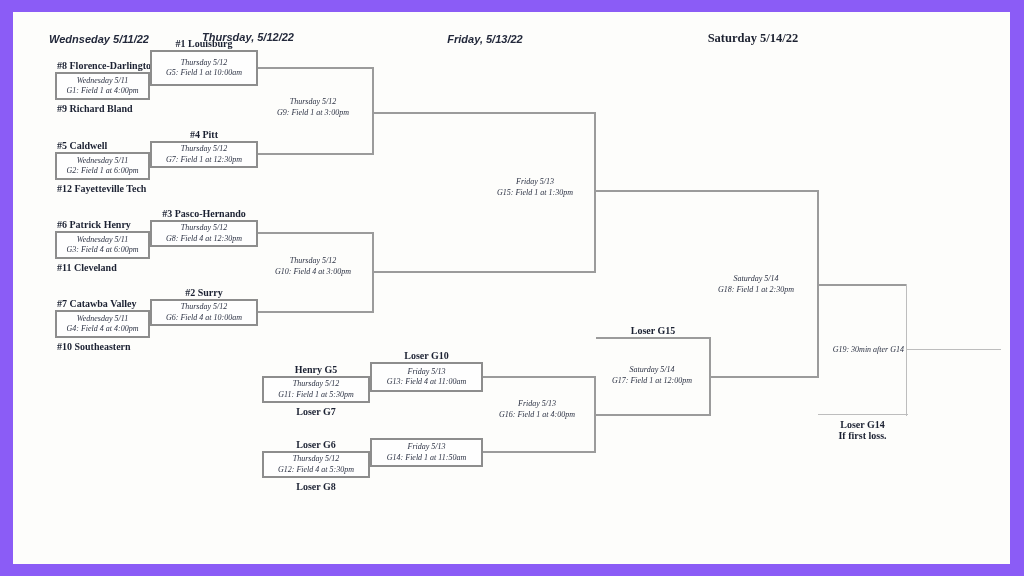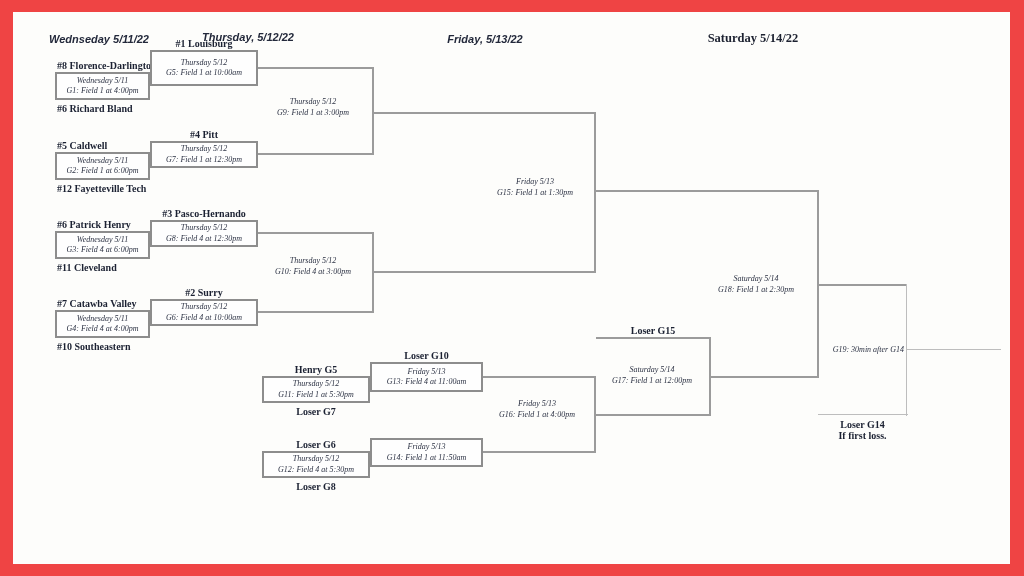--- a/index.html
+++ b/index.html
@@ -1,16 +1,16 @@
 <!DOCTYPE html>
 <html><head>
 <meta charset="utf-8">
 <style>
   html,body{margin:0;padding:0;}
-  .page{position:relative;width:1024px;height:576px;background:#ef4444;overflow:hidden;
+  .page{position:relative;width:1024px;height:576px;background:#8b5cf6;overflow:hidden;
         font-family:"Liberation Serif",serif;}
   .canvas{position:absolute;left:13px;top:12px;width:997px;height:552px;background:#fdfdfb;}
   .hdr{position:absolute;font-family:"Liberation Sans",sans-serif;font-weight:bold;font-style:italic;
        font-size:11px;color:#23293b;text-align:center;white-space:nowrap;}
   .hdr-serif{position:absolute;font-family:"Liberation Serif",serif;font-weight:bold;font-style:normal;
        font-size:12.5px;color:#1c2130;text-align:center;white-space:nowrap;}
   .gbox{position:absolute;box-sizing:border-box;border:2px solid #8d8d8d;background:#fefefe;
         display:flex;flex-direction:column;align-items:center;justify-content:center;
         font-style:italic;font-size:8px;line-height:10.5px;color:#2a3042;text-align:center;}
   .ftext{position:absolute;font-style:italic;font-size:8px;line-height:10.5px;color:#2a3042;
@@ -31,21 +31,21 @@
   <div class="hdr" style="left:29px;top:33px;width:140px;">Wednseday 5/11/22</div>
   <div class="hdr" style="left:178px;top:31px;width:140px;">Thursday, 5/12/22</div>
   <div class="hdr" style="left:415px;top:33px;width:140px;">Friday, 5/13/22</div>
   <div class="hdr-serif" style="left:683px;top:31px;width:140px;">Saturday 5/14/22</div>
 
   <div class="team" style="left:57px;top:60px;">#8 Florence-Darlington</div>
   <div class="gbox" style="left:55px;top:72px;width:95px;height:28px;">
     <span>Wednesday 5/11</span>
     <span>G1: Field 1 at 4:00pm</span>
   </div>
-  <div class="team" style="left:57px;top:103px;">#6 Richard Bland</div>
+  <div class="team" style="left:57px;top:103px;">#9 Richard Bland</div>
 
   <div class="team" style="left:57px;top:140px;">#5 Caldwell</div>
   <div class="gbox" style="left:55px;top:152px;width:95px;height:28px;">
     <span>Wednesday 5/11</span>
     <span>G2: Field 1 at 6:00pm</span>
   </div>
   <div class="team" style="left:57px;top:183px;">#12 Fayetteville Tech</div>
 
   <div class="team" style="left:57px;top:219px;">#6 Patrick Henry</div>
   <div class="gbox" style="left:55px;top:231px;width:95px;height:28px;">

